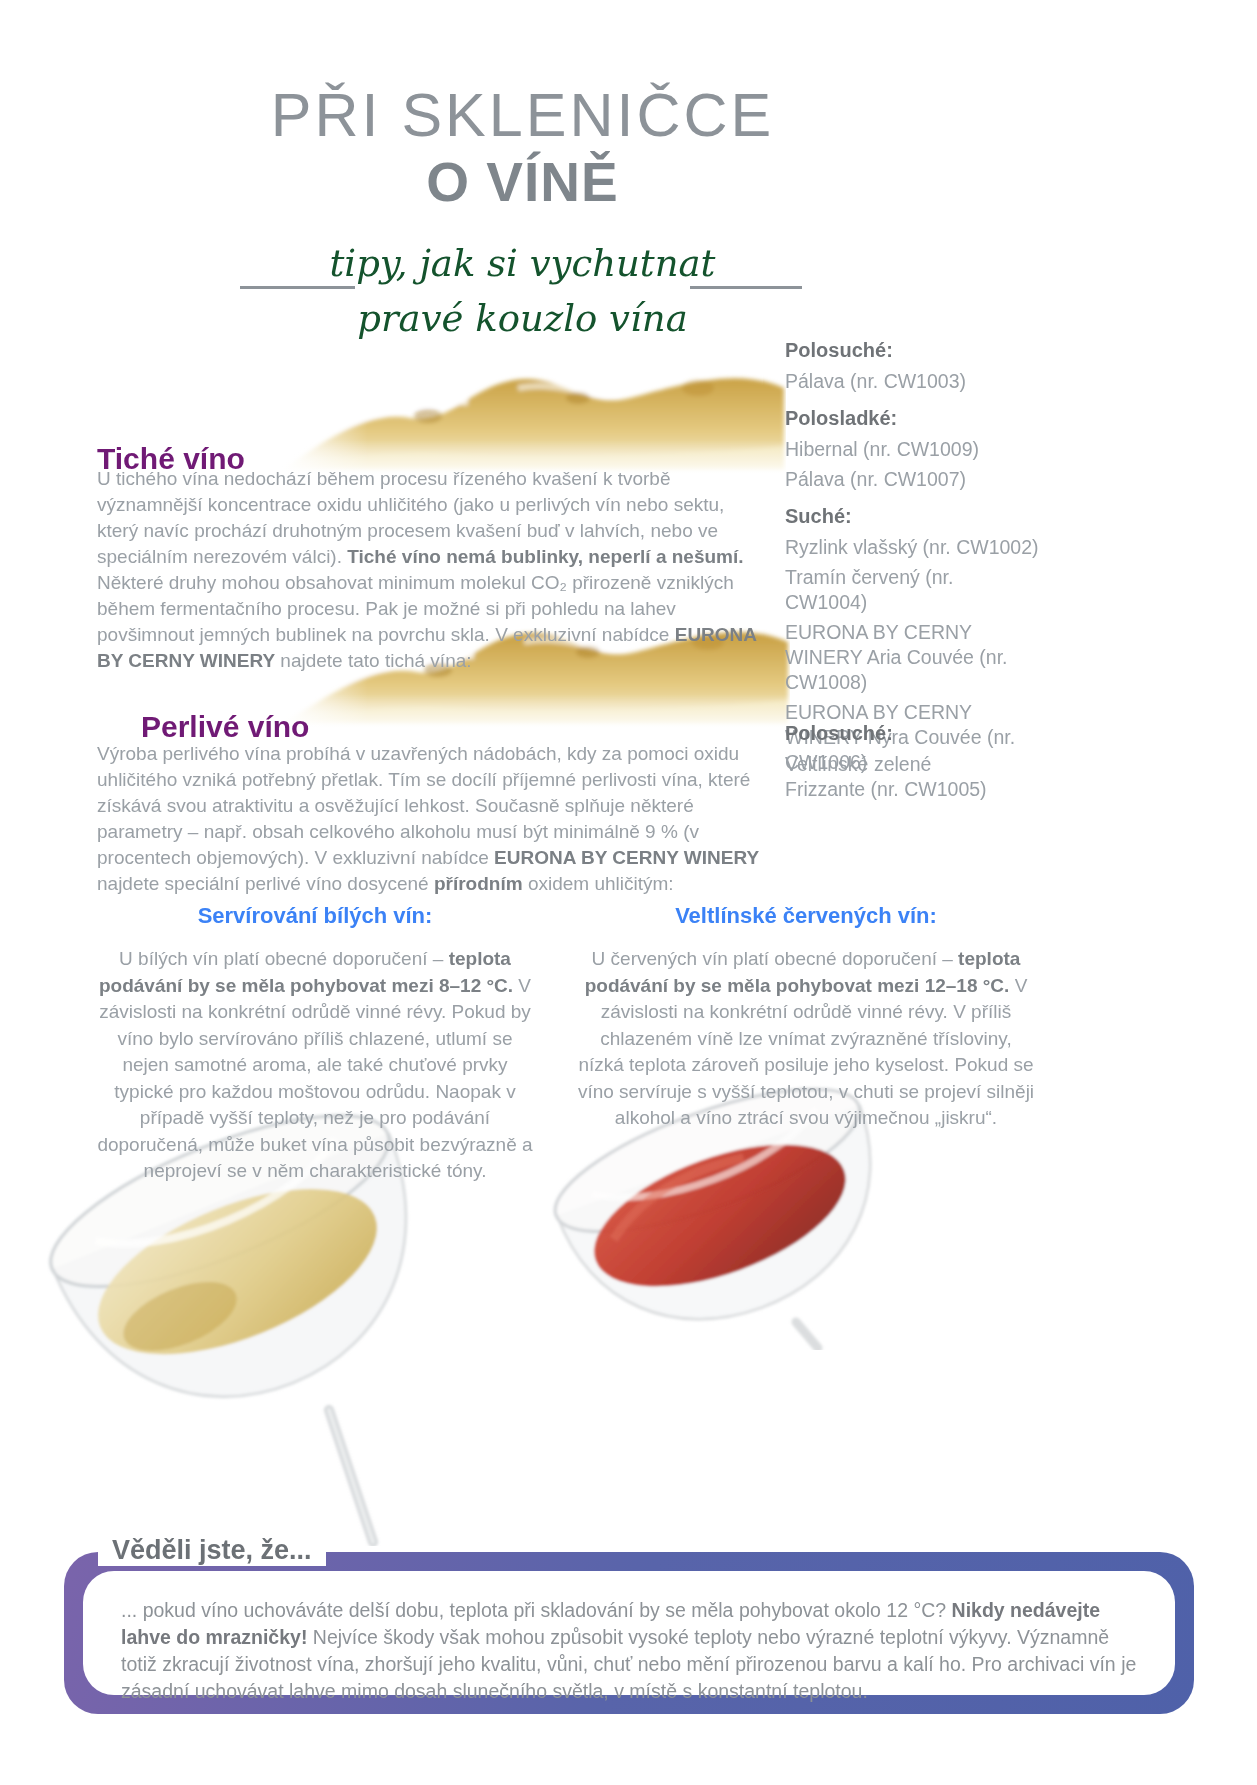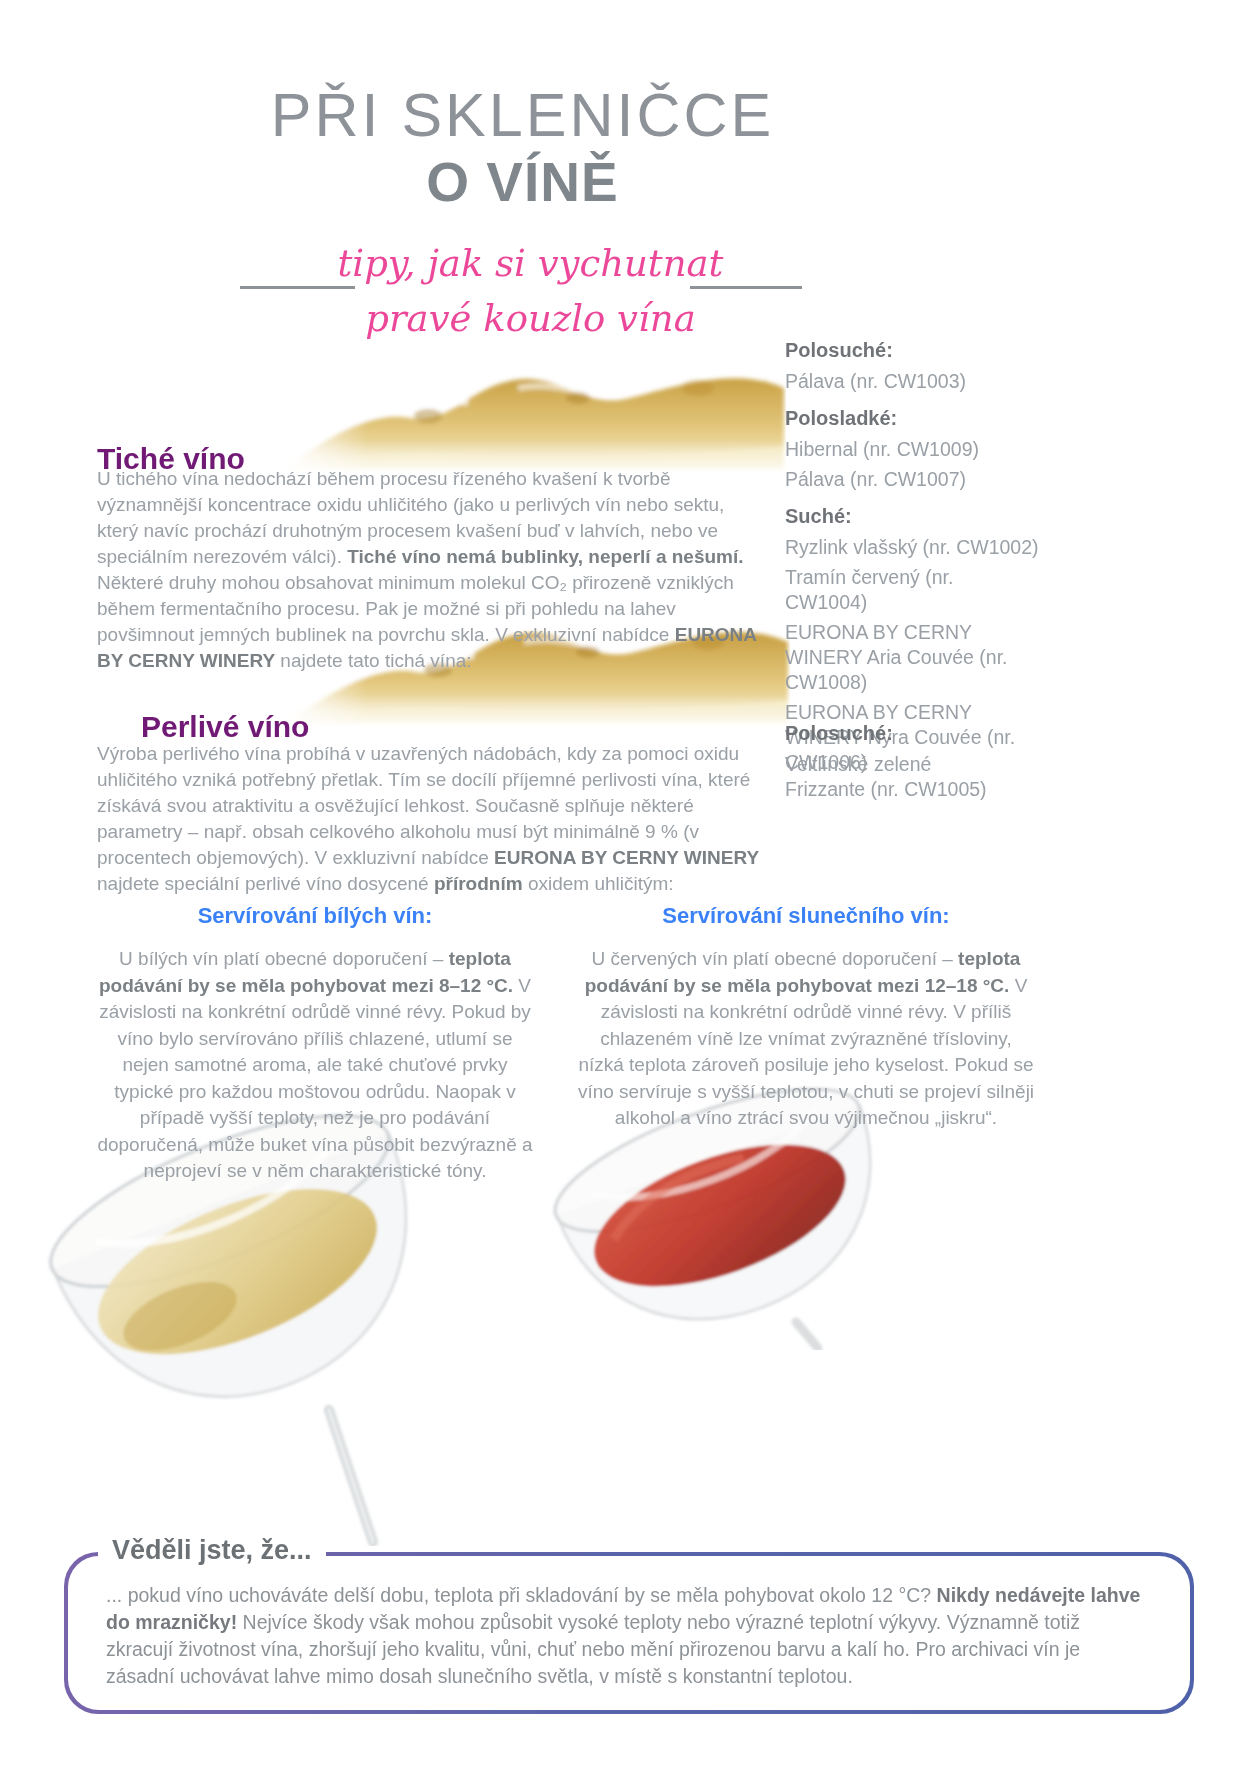--- a/index.html
+++ b/index.html
@@ -4,23 +4,23 @@
 <style>
   html,body{margin:0;padding:0;background:#ffffff;}
   .page{position:relative;width:1257px;height:1785px;background:#ffffff;overflow:hidden;
         font-family:"Liberation Sans",sans-serif;}
 
   
   .title-1{position:absolute;top:82px;left:0;width:1045px;text-align:center;
            font-size:61px;line-height:66px;letter-spacing:3px;color:#8d9399;font-weight:300;}
   .title-2{position:absolute;top:152px;left:0;width:1045px;text-align:center;
            font-size:55px;line-height:60px;letter-spacing:1px;color:#7f868c;font-weight:700;}
-  .script-line{position:absolute;left:8px;width:1045px;text-align:center;
+  .script-line{position:absolute;left:0;width:1045px;text-align:center;
            font-family:"DejaVu Serif",serif;font-style:italic;
-           font-size:37px;color:#ec4899;}
+           font-size:37px;color:#14532d;}
   .script-1{top:242px;}
   .script-2{top:297px;}
   .rule{position:absolute;height:3px;background:#8d9399;}
   .rule-l{left:240px;top:286px;width:115px;}
   .rule-r{left:690px;top:286px;width:112px;}
 
   
   .sec-h{position:absolute;font-size:30px;font-weight:700;color:#701a75;z-index:2;}
   #h-tiche{left:97px;top:412px;}
   #h-perlive{left:97px;top:680px;margin-left:44px;}
@@ -50,21 +50,21 @@
   .splash{position:absolute;z-index:1;}
   #splash1{left:278px;top:358px;width:508px;height:120px;}
   #splash2{left:278px;top:608px;width:512px;height:124px;}
   .glass{position:absolute;z-index:0;}
   #glass-w{left:46px;top:1076px;width:398px;height:470px;}
   #glass-r{left:546px;top:1078px;width:352px;height:272px;}
 
   
   .know-box{position:absolute;left:64px;top:1552px;width:1130px;height:162px;
             border-radius:34px;background:linear-gradient(110deg,#7a64ab,#5864aa,#4f61a9);
-            padding:4px;box-sizing:border-box;z-index:1;}
+            padding:19px;box-sizing:border-box;z-index:1;}
   .know-inner{width:100%;height:100%;background:#ffffff;border-radius:31px;
               box-sizing:border-box;padding:26px 38px 0;
               font-size:19.5px;line-height:27px;color:#8d9297;}
   .know-inner b{color:#76797e;}
   .know-h{position:absolute;left:98px;top:1535px;background:#ffffff;padding:0 14px;
           font-size:27px;font-weight:700;color:#6c7176;z-index:3;}
 </style>
 </head>
 <body>
 
@@ -172,21 +172,21 @@
       <div class="gitem">Veltlínské zelené Frizzante (nr. CW1005)</div>
     </div>
   </aside>
 
   <section class="serv" id="serv-w">
     <h4>Servírování bílých vín:</h4>
     <p><span>U bílých vín platí obecné doporučení – </span><b>teplota podávání by se měla pohybovat mezi 8–12 °C.</b><span> V závislosti na konkrétní odrůdě vinné révy. Pokud by víno bylo servírováno příliš chlazené, utlumí se nejen samotné aroma, ale také chuťové prvky typické pro každou moštovou odrůdu. Naopak v případě vyšší teploty, než je pro podávání doporučená, může buket vína působit bezvýrazně a neprojeví se v něm charakteristické tóny.</span></p>
   </section>
 
   <section class="serv" id="serv-r">
-    <h4>Servírování slunečního vín:</h4>
+    <h4>Veltlínské červených vín:</h4>
     <p><span>U červených vín platí obecné doporučení – </span><b>teplota podávání by se měla pohybovat mezi 12–18 °C.</b><span> V závislosti na konkrétní odrůdě vinné révy. V příliš chlazeném víně lze vnímat zvýrazněné třísloviny, nízká teplota zároveň posiluje jeho kyselost. Pokud se víno servíruje s vyšší teplotou, v chuti se projeví silněji alkohol a víno ztrácí svou výjimečnou „jiskru“.</span></p>
   </section>
 
   <svg id="glass-w" class="glass" viewBox="0 0 398 470" aria-hidden="true">
     <defs>
       <linearGradient id="wineW" x1="0" y1="0" x2="1" y2="1">
         <stop offset="0" stop-color="#f1e7c2"></stop>
           <stop offset=".55" stop-color="#e0cb86"></stop>
           <stop offset="1" stop-color="#c8a94e"></stop>
       </linearGradient>

